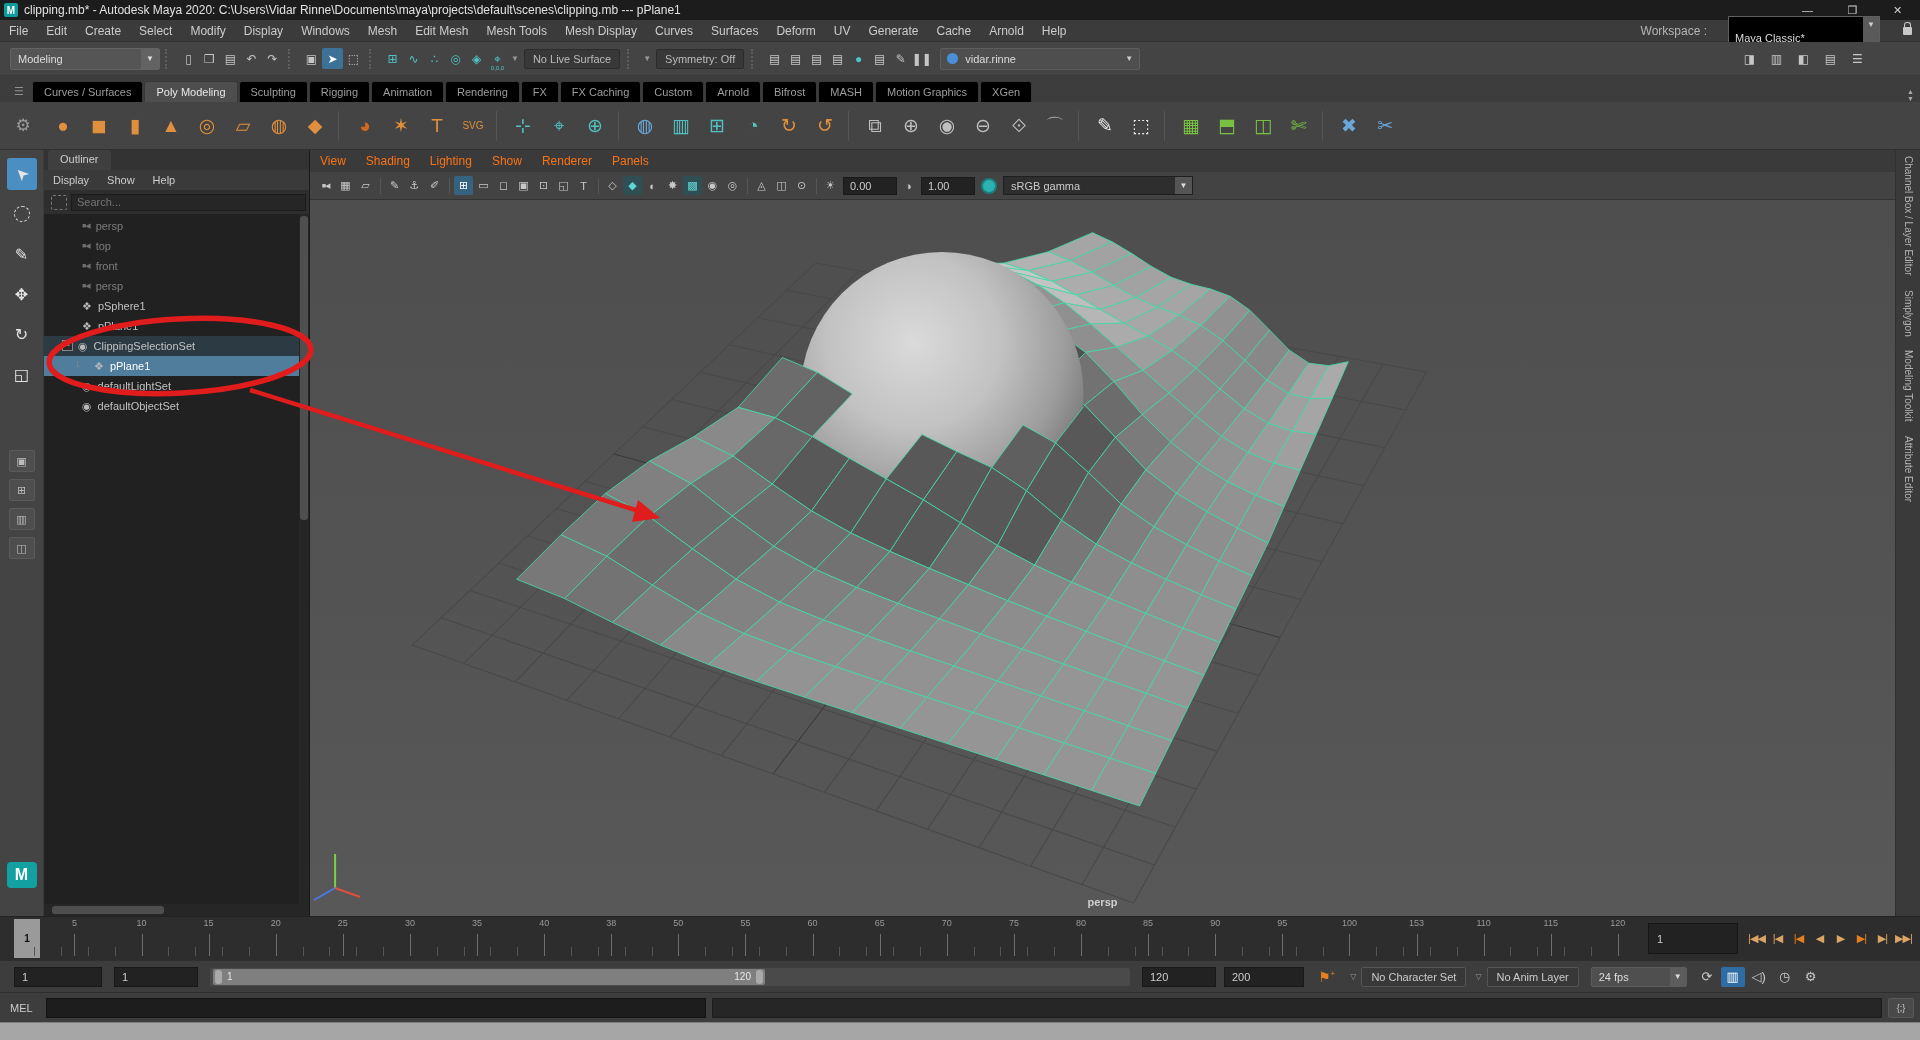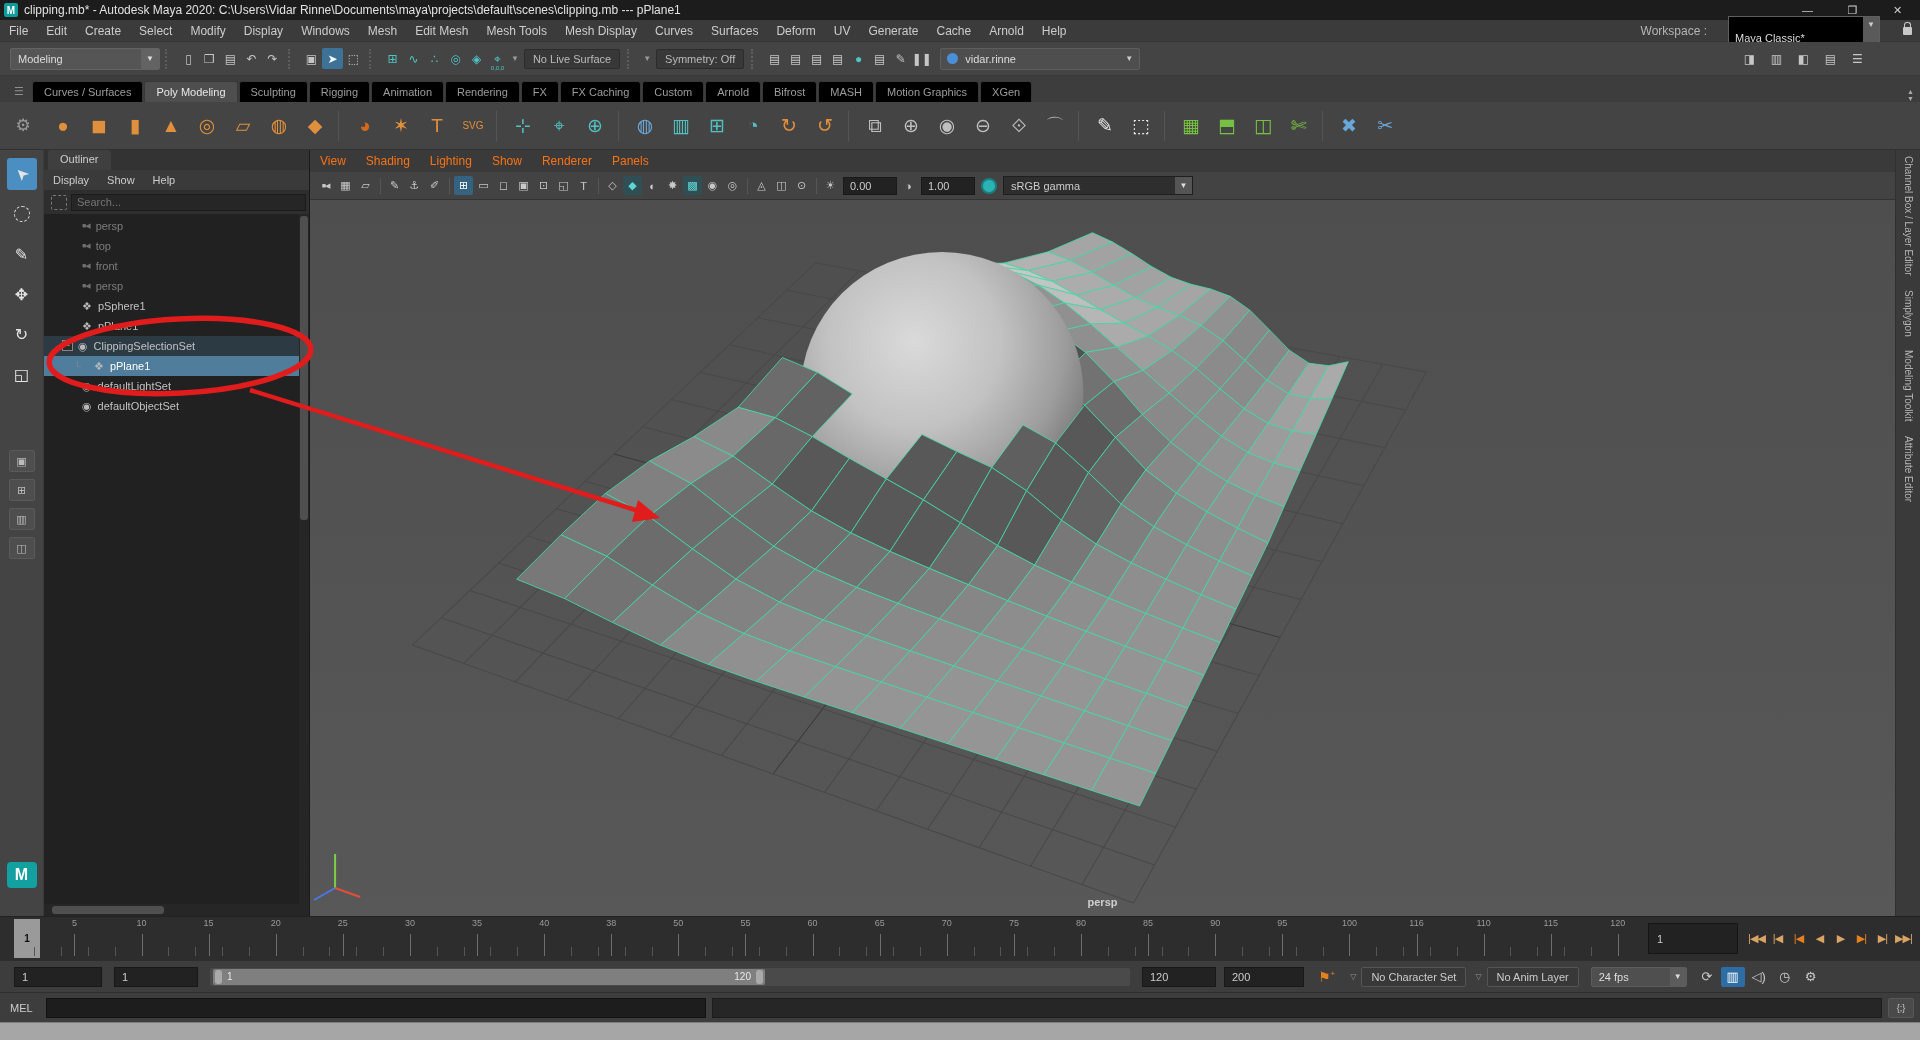--- a/index.html
+++ b/index.html
@@ -760,21 +760,21 @@
         <span class="tnum" style="left: 65.7025%;">80</span>
         <span class="tick major" style="left: 69.8347%;"></span>
         <span class="tnum" style="left: 69.8347%;">85</span>
         <span class="tick major" style="left: 73.9669%;"></span>
         <span class="tnum" style="left: 73.9669%;">90</span>
         <span class="tick major" style="left: 78.0992%;"></span>
         <span class="tnum" style="left: 78.0992%;">95</span>
         <span class="tick major" style="left: 82.2314%;"></span>
         <span class="tnum" style="left: 82.2314%;">100</span>
         <span class="tick major" style="left: 86.3636%;"></span>
-        <span class="tnum" style="left: 86.3636%;">116</span>
+        <span class="tnum" style="left: 86.3636%;">153</span>
         <span class="tick major" style="left: 90.4959%;"></span>
         <span class="tnum" style="left: 90.4959%;">110</span>
         <span class="tick major" style="left: 94.6281%;"></span>
         <span class="tnum" style="left: 94.6281%;">115</span>
         <span class="tick major" style="left: 98.7603%;"></span>
         <span class="tnum" style="left: 98.7603%;">120</span>
       </div>
     <div class="curfield">1</div>
     <div class="transport" id="transport">
         <span class="tbtn">|◀◀</span>

